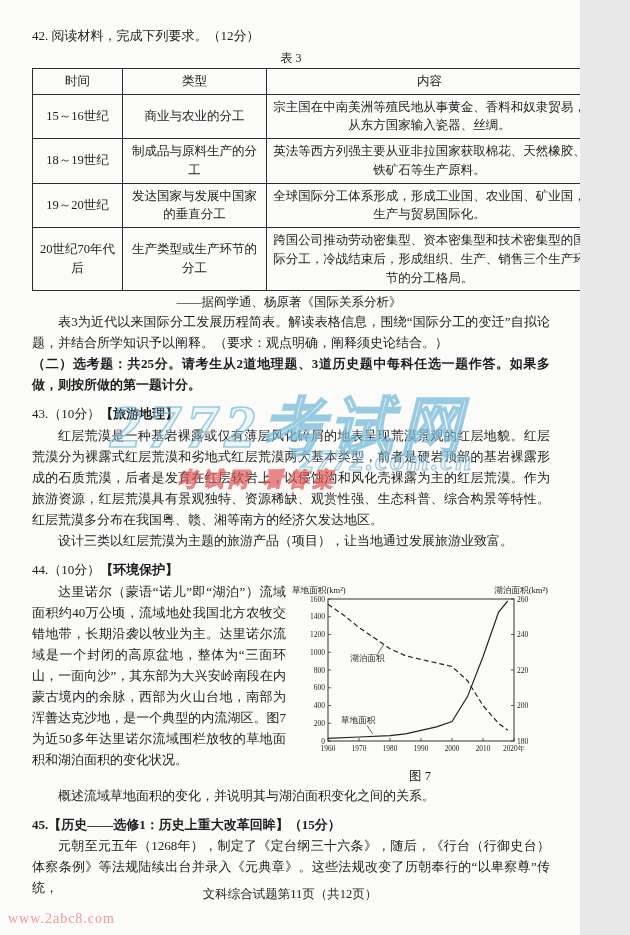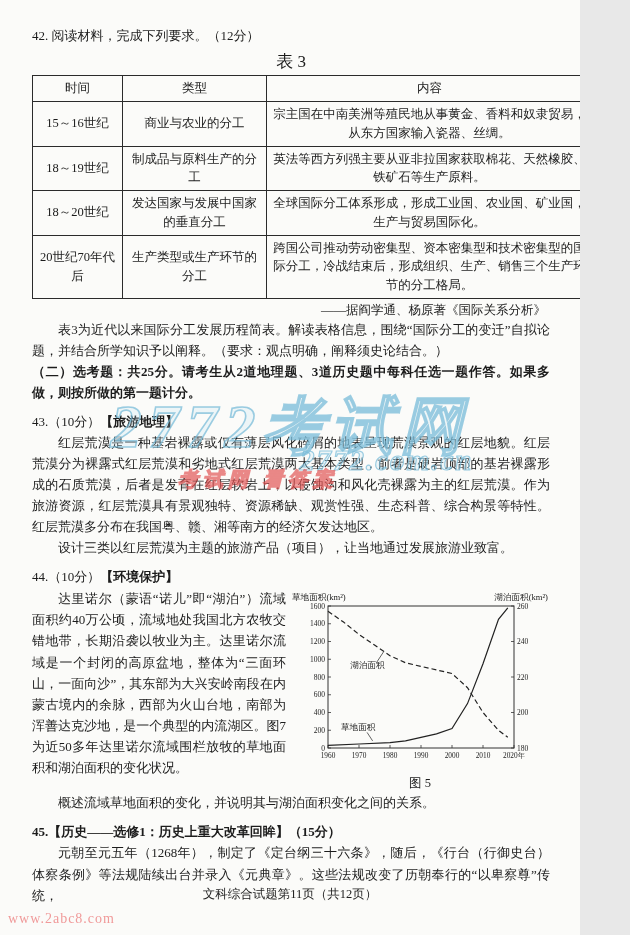--- a/index.html
+++ b/index.html
@@ -3,26 +3,26 @@
 <meta charset="utf-8">
 <style>
   *{box-sizing:border-box;margin:0;padding:0}
   html,body{background:#e8e8e8}
   body{width:630px;margin:0 auto;font-family:"Liberation Serif","DejaVu Serif",serif;}
   .page{position:relative;width:580px;height:935px;background:#fbfbf9;color:#1c1c1c;
         padding:26px 30px 0 32px;overflow:hidden}
   .line{font-size:13px;line-height:1.6}
   .para{font-size:13px;line-height:1.62;text-align:justify;text-indent:2em}
   .bold{font-weight:bold}
-  .tbl-caption{text-align:center;font-size:17px;line-height:1.5;margin-top:2px}
+  .tbl-caption{text-align:center;font-size:12px;line-height:1.5;margin-top:2px}
   table{border-collapse:collapse;width:560px;margin:1px auto 2px;table-layout:fixed}
   th,td{border:1px solid #2b2b2b;font-size:12.5px;line-height:1.5;padding:3px 6px;text-align:center;vertical-align:middle}
   th{font-weight:normal}
   col.c1{width:90px} col.c2{width:144px} col.c3{width:326px}
-  .source{font-size:12.5px;text-align:right;padding-right:4px;margin-top:3px}
+  .source{font-size:12.5px;text-align:center;padding-right:4px;margin-top:3px}
   .sect{font-size:13px;line-height:1.62;font-weight:bold;text-align:justify}
   .qhead{font-size:13px;line-height:1.62;margin-top:8px}
   .q44-row{display:flex;gap:4px;margin-top:1px}
   .q44-text{width:308px}
   .q44-chart{width:262px;display:flex;flex-direction:column;align-items:center;padding-top:2px}
   .figcap{font-size:12.5px;margin-top:1px}
   svg{font-family:"Liberation Serif","DejaVu Serif",serif}
   .footer{position:absolute;left:0;bottom:32px;width:100%;text-align:center;font-size:12.5px;color:#1c1c1c}
   .corner{position:absolute;left:8px;bottom:8px;font-size:14px;color:#f09a9a;letter-spacing:1px}
   .wm{position:absolute;pointer-events:none;white-space:nowrap;z-index:6;font-style:italic;font-weight:bold}
@@ -60,21 +60,21 @@
         <td>15～16世纪</td>
         <td>商业与农业的分工</td>
         <td>宗主国在中南美洲等殖民地从事黄金、香料和奴隶贸易，从东方国家输入瓷器、丝绸。</td>
       </tr>
       <tr>
         <td>18～19世纪</td>
         <td>制成品与原料生产的分工</td>
         <td>英法等西方列强主要从亚非拉国家获取棉花、天然橡胶、铁矿石等生产原料。</td>
       </tr>
       <tr>
-        <td>18～20世纪</td>
+        <td>19～20世纪</td>
         <td>发达国家与发展中国家的垂直分工</td>
         <td>全球国际分工体系形成，形成工业国、农业国、矿业国，生产与贸易国际化。</td>
       </tr>
       <tr>
         <td>20世纪70年代后</td>
         <td>生产类型或生产环节的分工</td>
         <td>跨国公司推动劳动密集型、资本密集型和技术密集型的国际分工，冷战结束后，形成组织、生产、销售三个生产环节的分工格局。</td>
       </tr>
     </tbody>
   </table>
@@ -146,21 +146,21 @@
           <text x="224" y="168" font-size="7.3" text-anchor="middle" fill="#222">2020年</text>
           <text x="2" y="10" font-size="8.6" text-anchor="start" fill="#222">草地面积(km²)</text>
           <text x="258" y="10" font-size="8.6" text-anchor="end" fill="#222">湖泊面积(km²)</text>
           <polyline points="38.0,155.3 69.0,154.0 100.0,152.7 115.5,150.9 131.0,147.3 146.5,143.8 162.0,138.5 177.5,113.6 193.0,73.7 208.5,29.3 217.8,17.8" fill="none" stroke="#222" stroke-width="1.2"></polyline>
           <polyline points="38.0,21.3 53.5,32.0 69.0,44.4 84.5,55.0 100.0,65.7 115.5,72.8 131.0,76.4 146.5,79.9 162.0,83.5 177.5,97.7 193.0,122.5 208.5,140.3 217.8,147.3" fill="none" stroke="#222" stroke-width="1.2" stroke-dasharray="5 3"></polyline>
           <text x="60.32" y="78.47999999999999" font-size="8.6" fill="#222">湖泊面积</text>
           <line x1="86.36" y1="72.80000000000001" x2="93.8" y2="61.44" stroke="#222" stroke-width="0.7"></line>
           <text x="51.02" y="139.54000000000002" font-size="8.6" fill="#222">草地面积</text>
           <line x1="77.06" y1="142.38" x2="82.64" y2="150.9" stroke="#222" stroke-width="0.7"></line>
         </svg>
-      <div class="figcap">图 5</div>
+      <div class="figcap">图 7</div>
     </div>
   </div>
 
   <p class="para">概述流域草地面积的变化，并说明其与湖泊面积变化之间的关系。</p>
 
   <div class="qhead bold">45.【历史——选修1：历史上重大改革回眸】（15分）</div>
   <p class="para">元朝至元五年（1268年），制定了《定台纲三十六条》，随后，《行台（行御史台）体察条例》等法规陆续出台并录入《元典章》。这些法规改变了历朝奉行的“以卑察尊”传统，</p>
 
   <div class="footer">文科综合试题第11页（共12页）</div>
   <div class="corner">www.2abc8.com</div>

